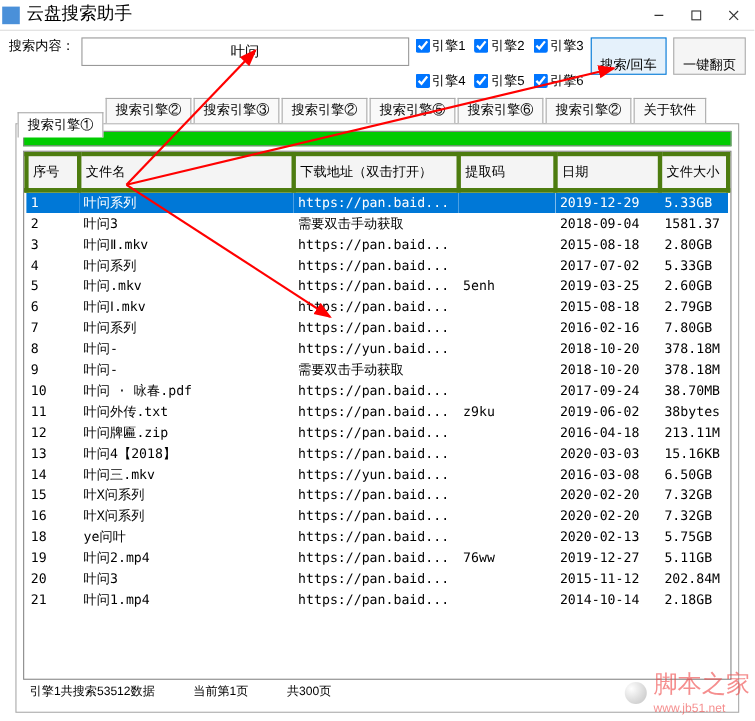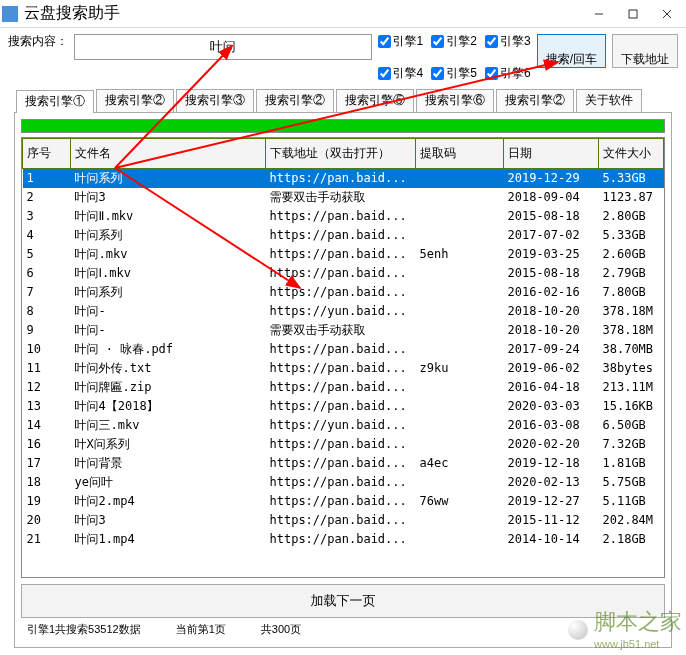--- a/index.html
+++ b/index.html
@@ -11,31 +11,31 @@
   .wbtn svg{width:10px;height:10px}
   .toprow{display:flex;align-items:flex-start;padding:6px 8px;gap:6px}
   .toprow label{white-space:nowrap}
   .searchinput{flex:1;border:1px solid #999;height:26px;text-align:center;font-size:13px;padding:0 4px}
   .engines{display:grid;grid-template-columns:repeat(3,auto);gap:16px 8px;font-size:12px}
   .engines label{display:flex;align-items:center;gap:2px}
   .btn{border:1px solid #0078d7;background:#e5f1fb;height:26px;padding:16px 8px;font-size:12px;white-space:nowrap;cursor:pointer}
   .btn.plain{border-color:#aaa;background:#f5f5f5}
   .tabs{display:flex;padding:0 16px;gap:2px;margin-top:2px}
   .tab{border:1px solid #aaa;border-bottom:none;padding:3px 8px;background:#f9f9f9;font-size:12px;cursor:pointer}
-  .tab.active{background:#fff;position:relative;top:1px}
+  .tab.active{background:#fff;position:relative;top:13px}
   .panel{border:1px solid #aaa;margin:0 14px;padding:6px;height:536px;display:flex;flex-direction:column}
   .greenbar{height:14px;background:#0c0;border:1px solid #888;margin-bottom:4px}
   .tablewrap{flex:1;border:1px solid #888;overflow:hidden;position:relative}
   table{width:100%;border-collapse:collapse;font:12px "SimSun",monospace;table-layout:fixed}
-  th{background:#f4f4f4;border:1px solid #4d7c0f;text-align:left;padding:6px 4px;font-weight:normal}
+  th{background:#f4f4f4;border:4px solid #4d7c0f;text-align:left;padding:6px 4px;font-weight:normal}
   td{padding:1px 4px;white-space:nowrap;overflow:hidden;text-overflow:ellipsis}
   tr.sel td{background:#0078d7;color:#fff}
   .loadmore{border:1px solid #aaa;background:#f3f3f3;height:34px;margin-top:6px;display:flex;align-items:center;justify-content:center;cursor:pointer;font-size:13px}
   .status{display:flex;gap:35px;padding:4px 6px;font-size:11px}
-  .watermark{position:absolute;right:4px;bottom:4px;font-size:22px;color:#4d7c0f;opacity:.6;display:flex;align-items:center;gap:6px;pointer-events:none}
+  .watermark{position:absolute;right:4px;bottom:4px;font-size:22px;color:#ef4444;opacity:.6;display:flex;align-items:center;gap:6px;pointer-events:none}
   .watermark .g{width:20px;height:20px;border-radius:50%;background:radial-gradient(circle at 30% 30%,#fff,#999)}
   
   .arrows{position:absolute;inset:0;pointer-events:none}
 </style>
 </head>
 <body>
 
 <div class="titlebar">
   <div class="ico"></div>
   <div class="t">云盘搜索助手</div>
@@ -62,21 +62,21 @@
   <input class="searchinput" value="叶问" style="">
   <div class="engines" id="eng">
       <label><input type="checkbox" checked="" style="">引擎1</label>
       <label><input type="checkbox" checked="" style="">引擎2</label>
       <label><input type="checkbox" checked="" style="">引擎3</label>
       <label><input type="checkbox" checked="" style="">引擎4</label>
       <label><input type="checkbox" checked="" style="">引擎5</label>
       <label><input type="checkbox" checked="" style="">引擎6</label>
     </div>
   <button class="btn">搜索/回车</button>
-  <button class="btn plain">下载地址</button>
+  <button class="btn plain">一键翻页</button>
 </div>
 
 <div class="tabs" id="tabs">
     <div class="tab active">搜索引擎①</div>
     <div class="tab">搜索引擎②</div>
     <div class="tab">搜索引擎③</div>
     <div class="tab">搜索引擎②</div>
     <div class="tab">搜索引擎⑤</div>
     <div class="tab">搜索引擎⑥</div>
     <div class="tab">搜索引擎②</div>
@@ -113,21 +113,21 @@
             <td></td>
             <td>2019-12-29</td>
             <td>5.33GB</td>
           </tr>
           <tr>
             <td>2</td>
             <td>叶问3</td>
             <td>需要双击手动获取</td>
             <td></td>
             <td>2018-09-04</td>
-            <td>1123.87</td>
+            <td>1581.37</td>
           </tr>
           <tr>
             <td>3</td>
             <td>叶问Ⅱ.mkv</td>
             <td>https://pan.baid...</td>
             <td></td>
             <td>2015-08-18</td>
             <td>2.80GB</td>
           </tr>
           <tr>
@@ -212,34 +212,34 @@
           </tr>
           <tr>
             <td>14</td>
             <td>叶问三.mkv</td>
             <td>https://yun.baid...</td>
             <td></td>
             <td>2016-03-08</td>
             <td>6.50GB</td>
           </tr>
           <tr>
+            <td>15</td>
+            <td>叶X问系列</td>
+            <td>https://pan.baid...</td>
+            <td></td>
+            <td>2020-02-20</td>
+            <td>7.32GB</td>
+          </tr>
+          <tr>
             <td>16</td>
             <td>叶X问系列</td>
             <td>https://pan.baid...</td>
             <td></td>
             <td>2020-02-20</td>
             <td>7.32GB</td>
-          </tr>
-          <tr>
-            <td>17</td>
-            <td>叶问背景</td>
-            <td>https://pan.baid...</td>
-            <td>a4ec</td>
-            <td>2019-12-18</td>
-            <td>1.81GB</td>
           </tr>
           <tr>
             <td>18</td>
             <td>ye问叶</td>
             <td>https://pan.baid...</td>
             <td></td>
             <td>2020-02-13</td>
             <td>5.75GB</td>
           </tr>
           <tr>
@@ -262,21 +262,20 @@
             <td>21</td>
             <td>叶问1.mp4</td>
             <td>https://pan.baid...</td>
             <td></td>
             <td>2014-10-14</td>
             <td>2.18GB</td>
           </tr>
         </tbody>
     </table>
   </div>
-  <div class="loadmore">加载下一页</div>
   <div class="status">
     <span>引擎1共搜索53512数据</span>
     <span>当前第1页</span>
     <span>共300页</span>
   </div>
 </div>
 
 <svg class="arrows" width="686" height="655">
   <defs>
       <marker id="ah" markerWidth="8" markerHeight="8" refX="7" refY="3" orient="auto">

